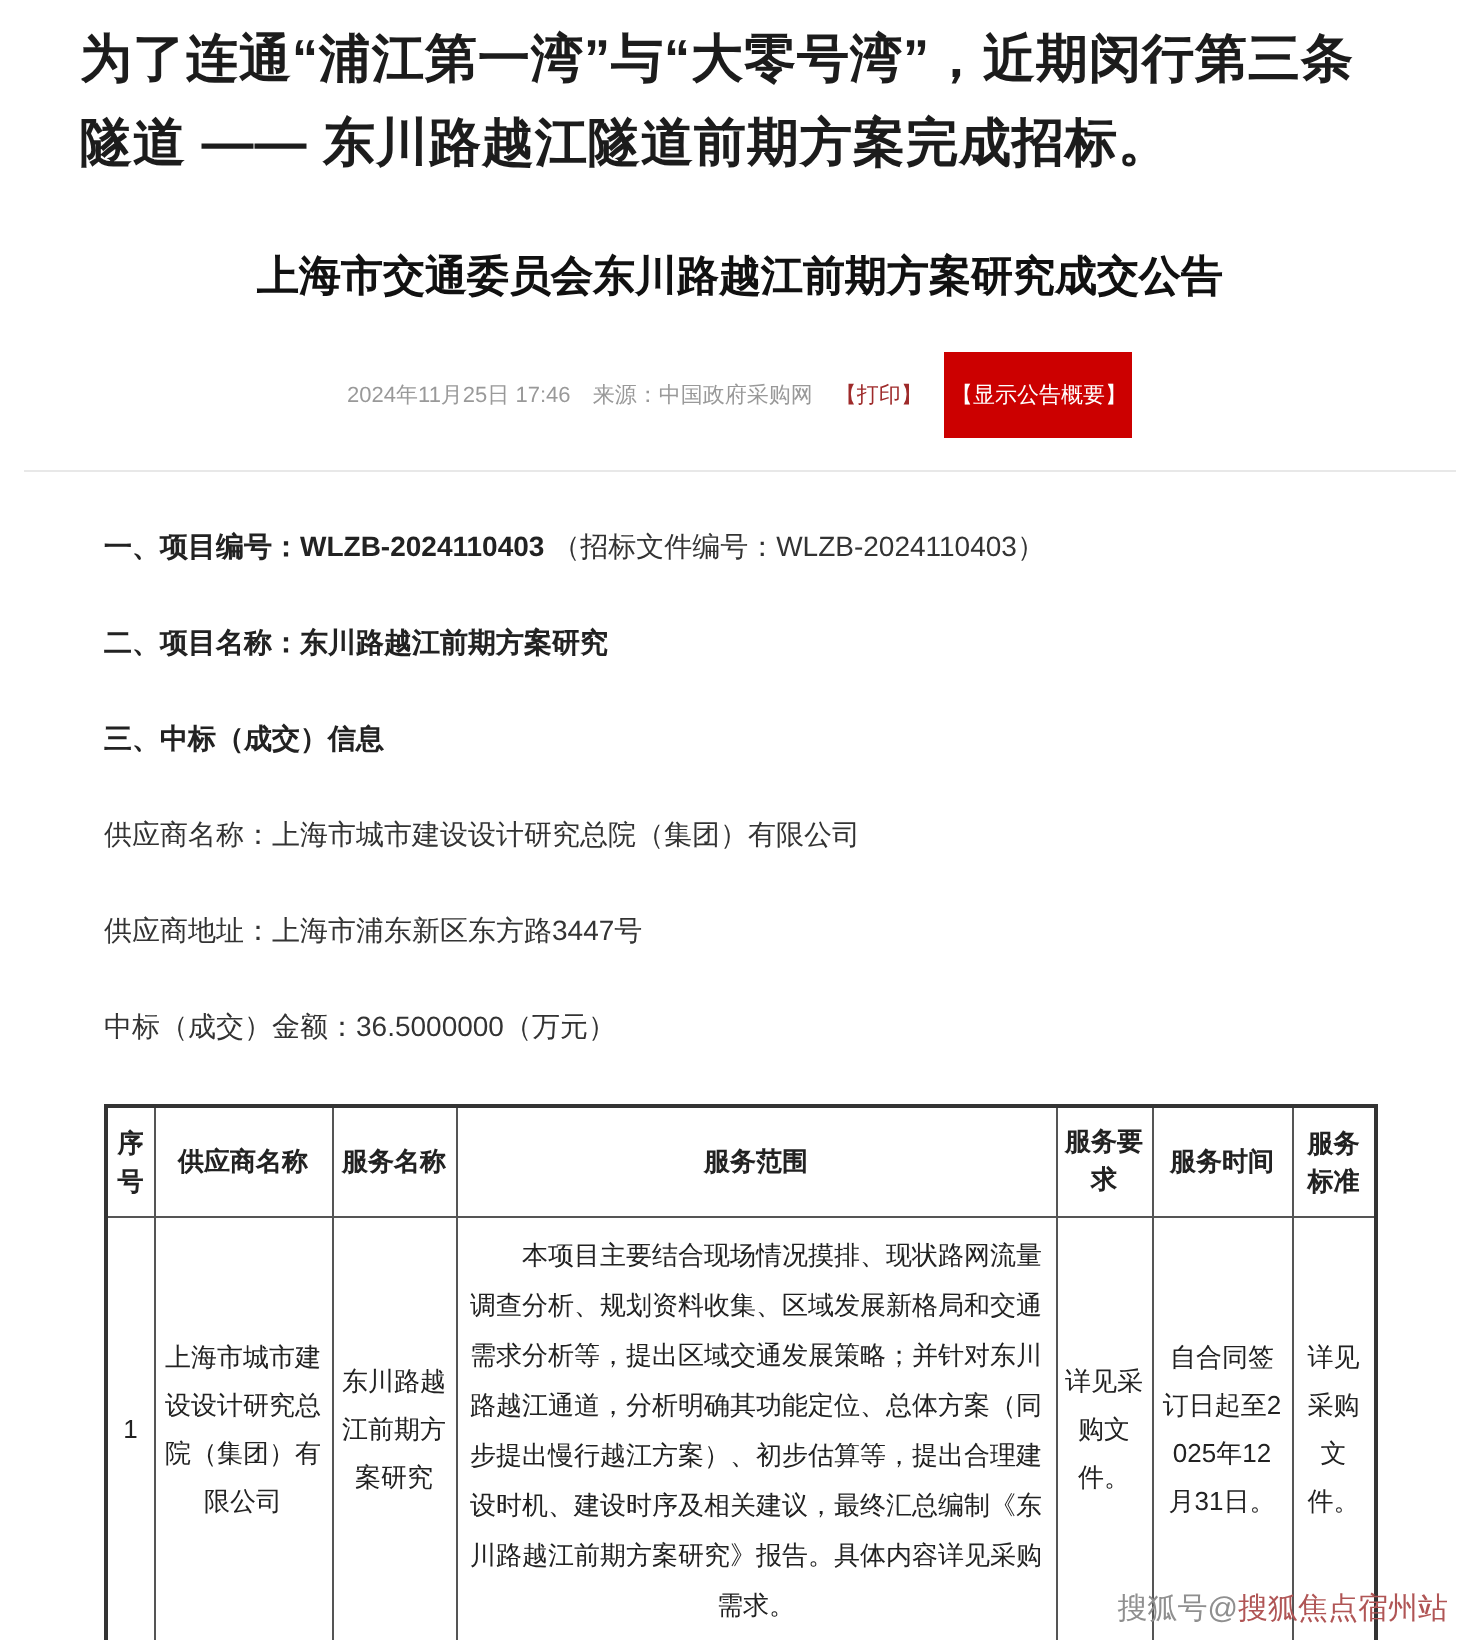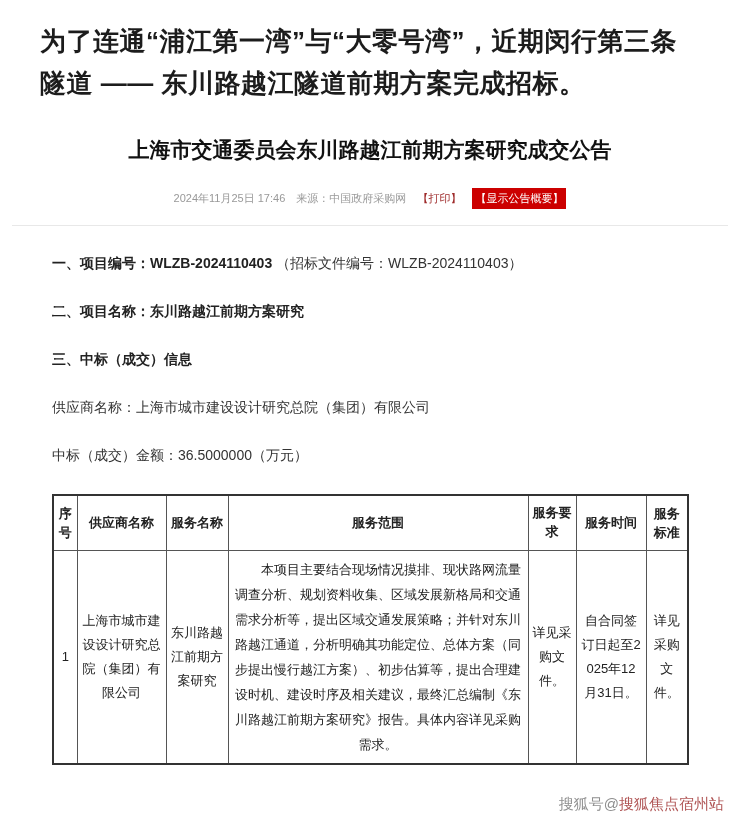--- a/index.html
+++ b/index.html
@@ -11,21 +11,21 @@
   .page {
     position: relative;
     width: 740px;
     height: 820px;
     margin: 0 auto;
     background: #fff;
     overflow: hidden;
   }
   .intro {
     margin: 0 40px;
-    padding-top: 20px;
+    padding-top: 8px;
     font-size: 26px;
     font-weight: bold;
     line-height: 42px;
     color: #1c1c1c;
     letter-spacing: 0.5px;
   }
   .title {
     margin-top: 32px;
     text-align: center;
     font-size: 21px;
@@ -41,21 +41,21 @@
   .meta > span, .meta > a { margin: 0 4px; vertical-align: middle; }
   .meta .print-link {
     color: #9e2a2a;
     text-decoration: none;
     cursor: pointer;
   }
   .meta .summary-badge {
     display: inline-block;
     background: #cc0000;
     color: #fff;
-    padding: 3px 3px;
+    padding: 14px 3px;
     text-decoration: none;
     cursor: pointer;
   }
   .divider {
     border: none;
     border-top: 1px solid #e8e8e8;
     margin: 16px 12px 0 12px;
   }
   .body {
     padding: 28px 50px 0 52px;
@@ -145,20 +145,23 @@
     </p>
 
     <p>
       <span class="lbl-bold">三、中标（成交）信息</span>
     </p>
 
     <p>
       <span class="val-normal">供应商名称：</span><span class="val-normal">上海市城市建设设计研究总院（集团）有限公司</span>
     </p>
 
+    <p>
+      <span class="val-normal">供应商地址：</span><span class="val-normal">上海市浦东新区东方路3447号</span>
+    </p>
 
     <p>
       <span class="val-normal">中标（成交）金额：</span><span class="val-normal">36.5000000（万元）</span>
     </p>
 
 
     <table class="award">
       <thead>
         <tr>
           <th class="col-no">序号</th>

